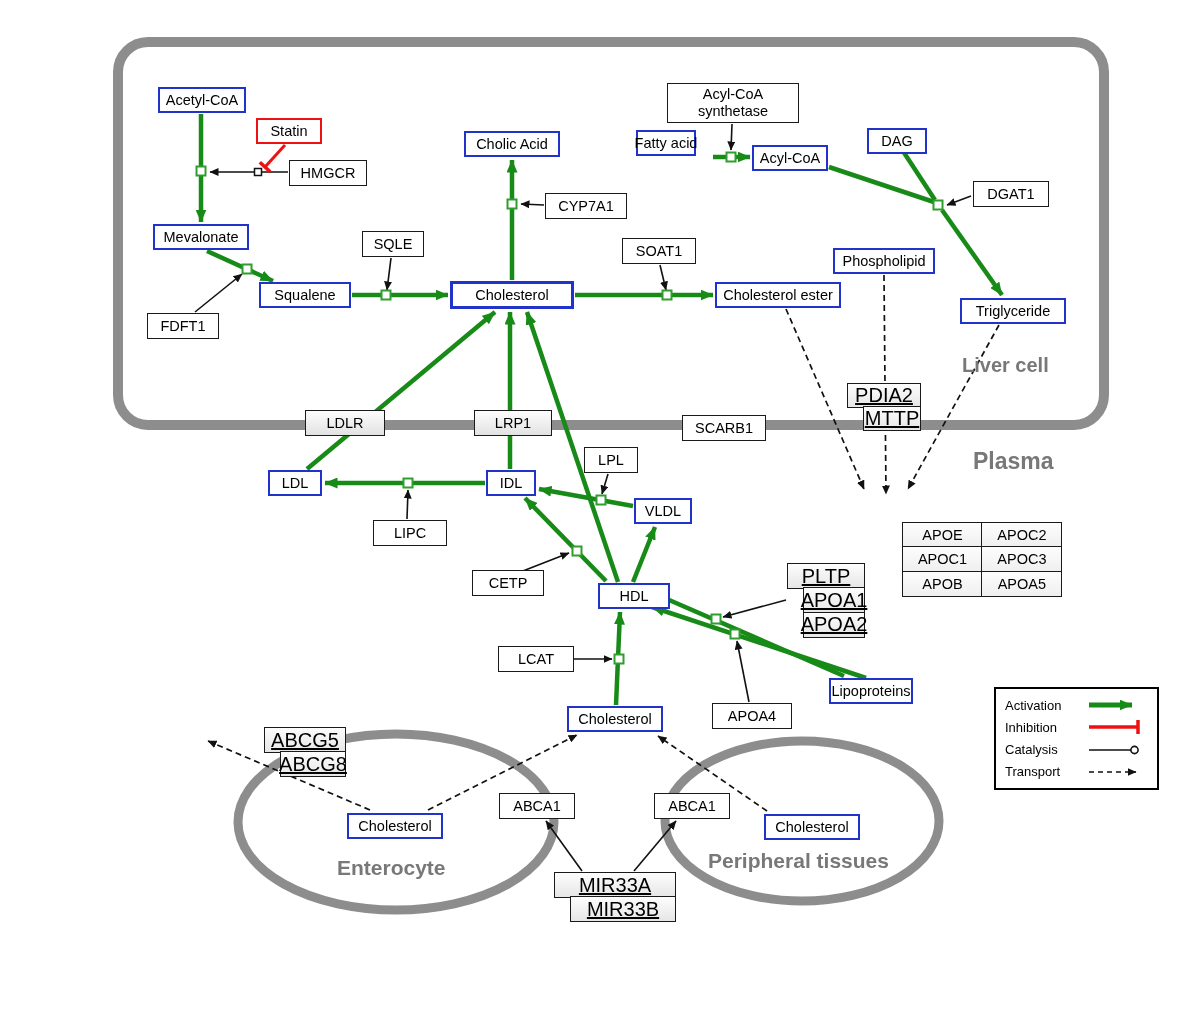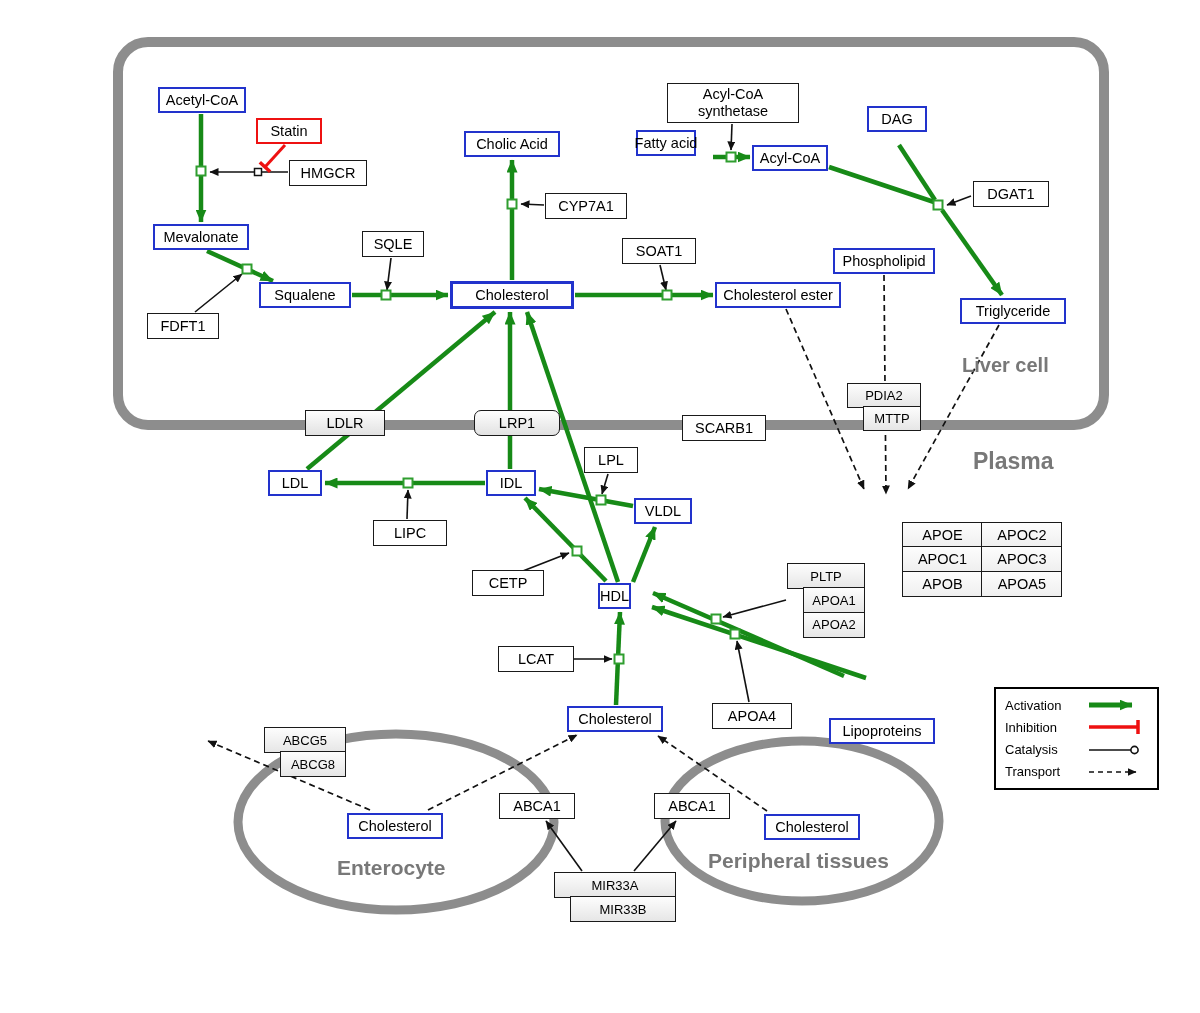--- a/index.html
+++ b/index.html
@@ -15,22 +15,23 @@
   }
   .metabolite{border:2.5px solid var(--blue);}
   .metabolite.strong{border-width:3.5px;}
   .enzyme{border:1.6px solid var(--black);}
   .inhibitor{border:2.5px solid var(--red);}
   .gray{background:linear-gradient(#fdfdfd,#e2e2e2);}
   .multiline{flex-direction:column;}
   .stackwrap{position:absolute;z-index:5;}
   .stackwrap .cell{
     position:relative;display:flex;align-items:center;justify-content:center;
-    border:1.6px solid var(--black);box-sizing:border-box;font-size:13px;
+    border:1.6px solid var(--black);box-sizing:border-box;font-size:20px;
     background:linear-gradient(#fdfdfd,#e6e6e6);
+    text-decoration:underline;
   }
   .stackwrap .cell + .cell{margin-top:-1.6px;margin-left:16px;}
   .gridwrap{position:absolute;z-index:5;}
   .gridwrap .gcell{
     position:absolute;display:flex;align-items:center;justify-content:center;
     border:1.6px solid var(--black);box-sizing:border-box;font-size:14.5px;
     background:linear-gradient(#fdfdfd,#efefef);
   }
   .comp-label{position:absolute;font-weight:bold;color:var(--graytext);z-index:4;white-space:nowrap;}
   .legend{
@@ -119,49 +120,49 @@
       <rect x="730.5" y="629.5" width="9" height="9" fill="#fff" stroke="#2f9e2f" stroke-width="2"></rect>
       <rect x="254.5" y="168.5" width="7" height="7" fill="#fff" stroke="#111111" stroke-width="1.5"></rect>
     </svg>
     <div class="node metabolite" style="left: 158px; top: 87px; width: 88px; height: 26px;">Acetyl-CoA</div>
     <div class="node metabolite" style="left: 153px; top: 224px; width: 96px; height: 26px;">Mevalonate</div>
     <div class="node metabolite" style="left: 259px; top: 282px; width: 92px; height: 26px;">Squalene</div>
     <div class="node metabolite strong" style="left: 450px; top: 281px; width: 124px; height: 28px;">Cholesterol</div>
     <div class="node metabolite" style="left: 464px; top: 131px; width: 96px; height: 26px;">Cholic Acid</div>
     <div class="node metabolite" style="left: 636px; top: 130px; width: 60px; height: 26px;">Fatty acid</div>
     <div class="node metabolite" style="left: 752px; top: 145px; width: 76px; height: 26px;">Acyl-CoA</div>
-    <div class="node metabolite" style="left: 867px; top: 106px; width: 60px; height: 26px;">DAG</div>
+    <div class="node metabolite" style="left: 867px; top: 128px; width: 60px; height: 26px;">DAG</div>
     <div class="node metabolite" style="left: 833px; top: 248px; width: 102px; height: 26px;">Phospholipid</div>
     <div class="node metabolite" style="left: 715px; top: 282px; width: 126px; height: 26px;">Cholesterol ester</div>
     <div class="node metabolite" style="left: 960px; top: 298px; width: 106px; height: 26px;">Triglyceride</div>
     <div class="node metabolite" style="left: 268px; top: 470px; width: 54px; height: 26px;">LDL</div>
     <div class="node metabolite" style="left: 486px; top: 470px; width: 50px; height: 26px;">IDL</div>
     <div class="node metabolite" style="left: 634px; top: 498px; width: 58px; height: 26px;">VLDL</div>
-    <div class="node metabolite" style="left: 598px; top: 583px; width: 33px; height: 26px;">HDL</div>
+    <div class="node metabolite" style="left: 598px; top: 583px; width: 72px; height: 26px;">HDL</div>
     <div class="node metabolite" style="left: 567px; top: 706px; width: 96px; height: 26px;">Cholesterol</div>
-    <div class="node metabolite" style="left: 829px; top: 678px; width: 106px; height: 26px; margin-top: 40px;">Lipoproteins</div>
+    <div class="node metabolite" style="left: 829px; top: 678px; width: 84px; height: 26px;">Lipoproteins</div>
     <div class="node metabolite" style="left: 347px; top: 813px; width: 96px; height: 26px;">Cholesterol</div>
     <div class="node metabolite" style="left: 764px; top: 814px; width: 96px; height: 26px;">Cholesterol</div>
     <div class="node inhibitor" style="left: 256px; top: 118px; width: 66px; height: 26px;">Statin</div>
     <div class="node enzyme" style="left: 289px; top: 160px; width: 78px; height: 26px;">HMGCR</div>
     <div class="node enzyme" style="left: 362px; top: 231px; width: 62px; height: 26px;">SQLE</div>
     <div class="node enzyme" style="left: 147px; top: 313px; width: 72px; height: 26px;">FDFT1</div>
     <div class="node enzyme" style="left: 545px; top: 193px; width: 82px; height: 26px;">CYP7A1</div>
     <div class="node enzyme" style="left: 622px; top: 238px; width: 74px; height: 26px;">SOAT1</div>
     <div class="node enzyme multiline" style="left: 667px; top: 83px; width: 132px; height: 40px;">
       <div>Acyl-CoA</div>
       <div>synthetase</div>
     </div>
     <div class="node enzyme" style="left: 973px; top: 181px; width: 76px; height: 26px;">DGAT1</div>
     <div class="stackwrap" style="left: 847px; top: 383px; width: 74px;">
       <div class="cell" style="height: 25px;">PDIA2</div>
       <div class="cell" style="height: 25px;">MTTP</div>
     </div>
     <div class="node enzyme gray" style="left: 305px; top: 410px; width: 80px; height: 26px;">LDLR</div>
-    <div class="node enzyme gray" style="left: 474px; top: 410px; width: 86px; height: 26px; border-radius: 7px;">LRP1</div>
+    <div class="node enzyme gray" style="left: 474px; top: 410px; width: 78px; height: 26px;">LRP1</div>
     <div class="node enzyme" style="left: 682px; top: 415px; width: 84px; height: 26px;">SCARB1</div>
     <div class="node enzyme" style="left: 584px; top: 447px; width: 54px; height: 26px;">LPL</div>
     <div class="node enzyme" style="left: 373px; top: 520px; width: 74px; height: 26px;">LIPC</div>
     <div class="node enzyme" style="left: 472px; top: 570px; width: 72px; height: 26px;">CETP</div>
     <div class="node enzyme" style="left: 498px; top: 646px; width: 76px; height: 26px;">LCAT</div>
     <div class="stackwrap" style="left: 787px; top: 563px; width: 78px;">
       <div class="cell" style="height: 26px;">PLTP</div>
       <div class="cell" style="height: 26px;">APOA1</div>
       <div class="cell" style="height: 26px;">APOA2</div>
     </div>

